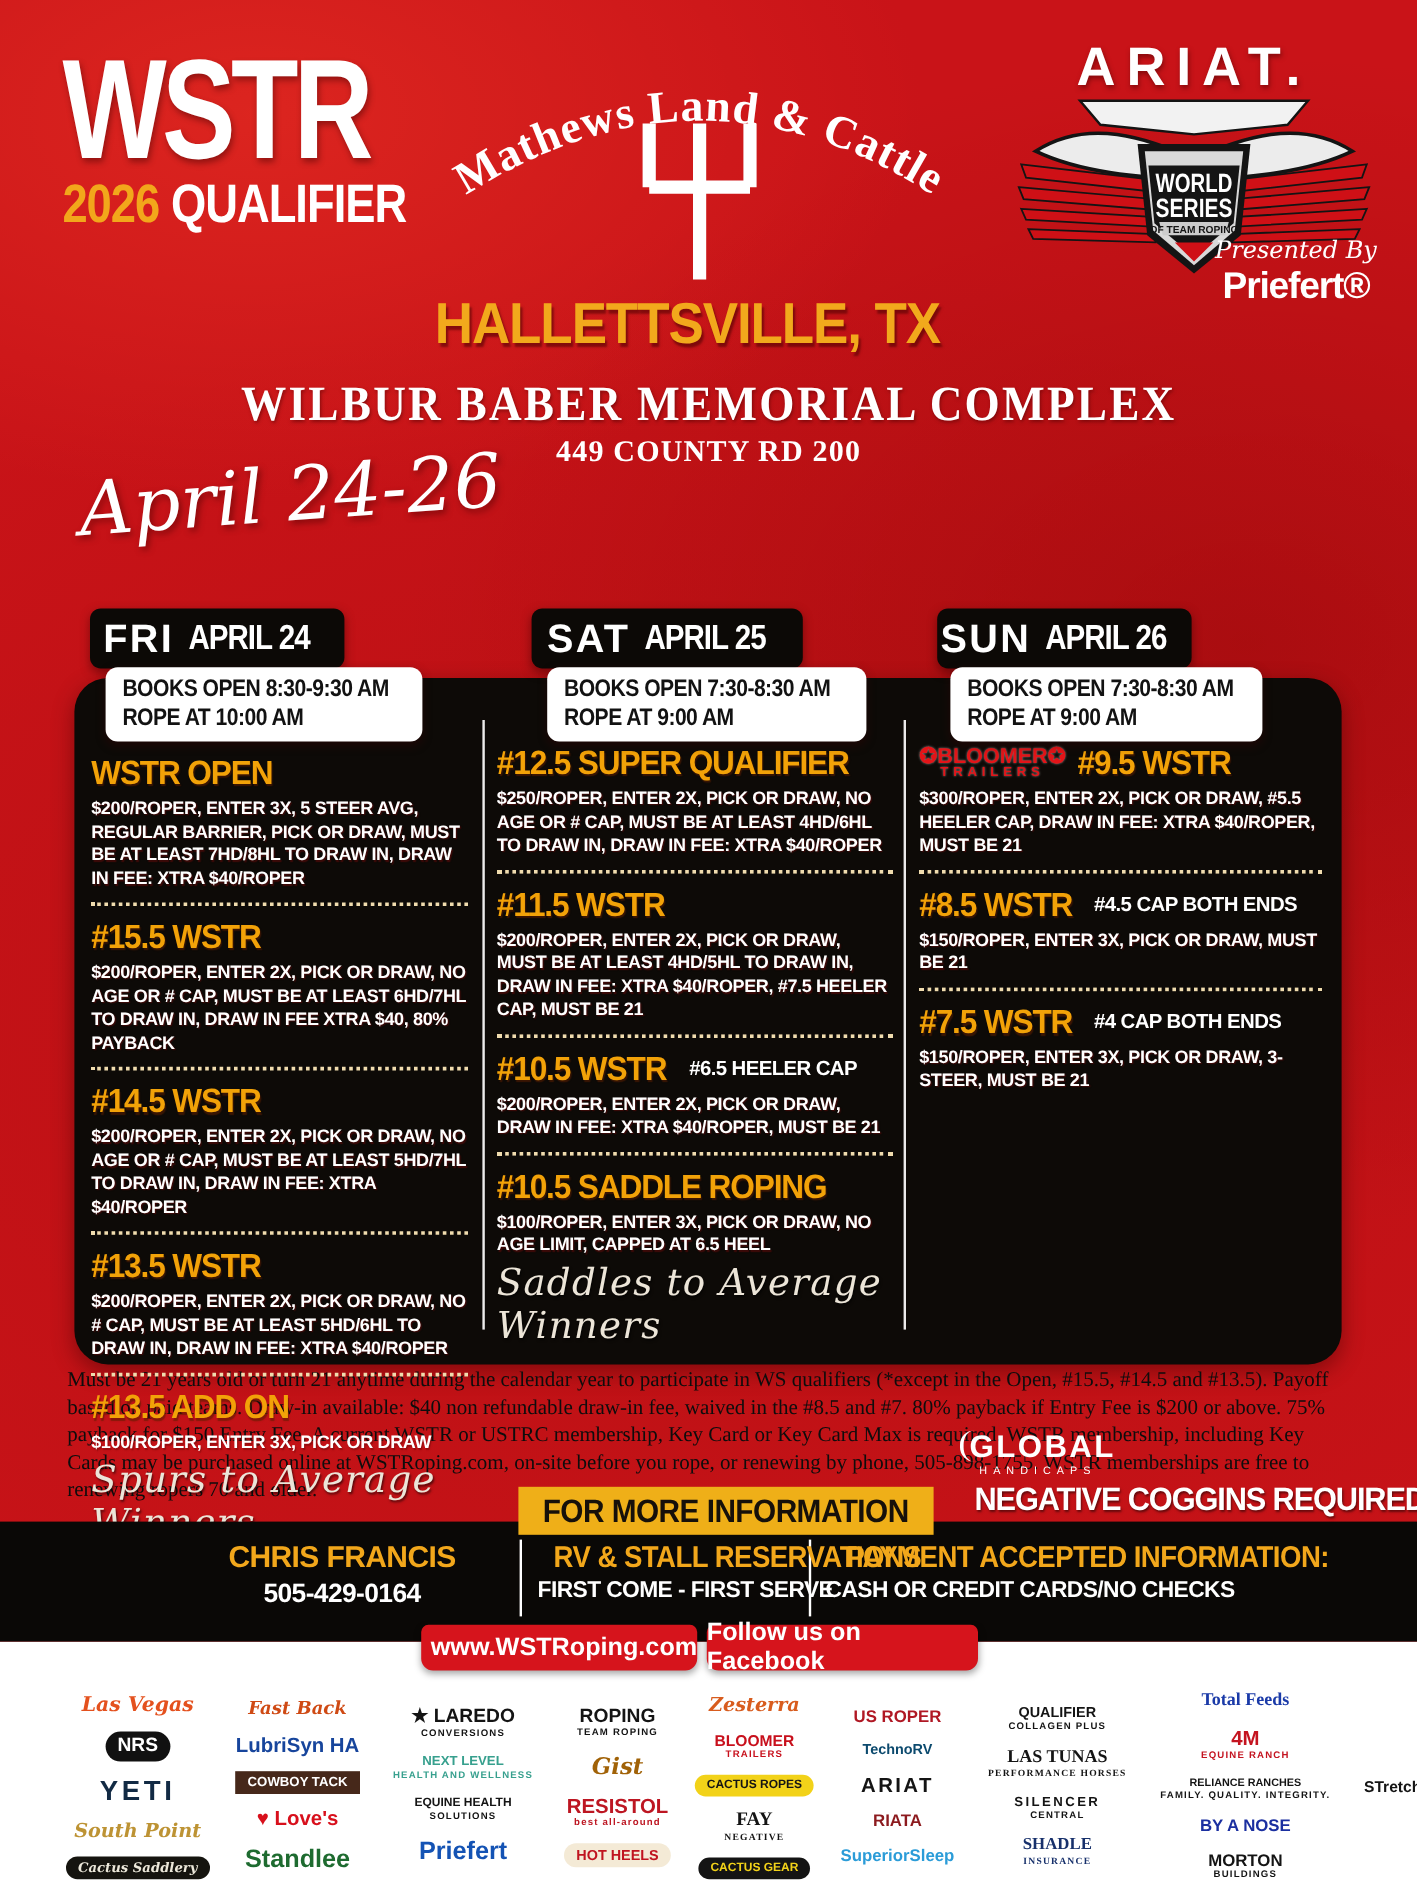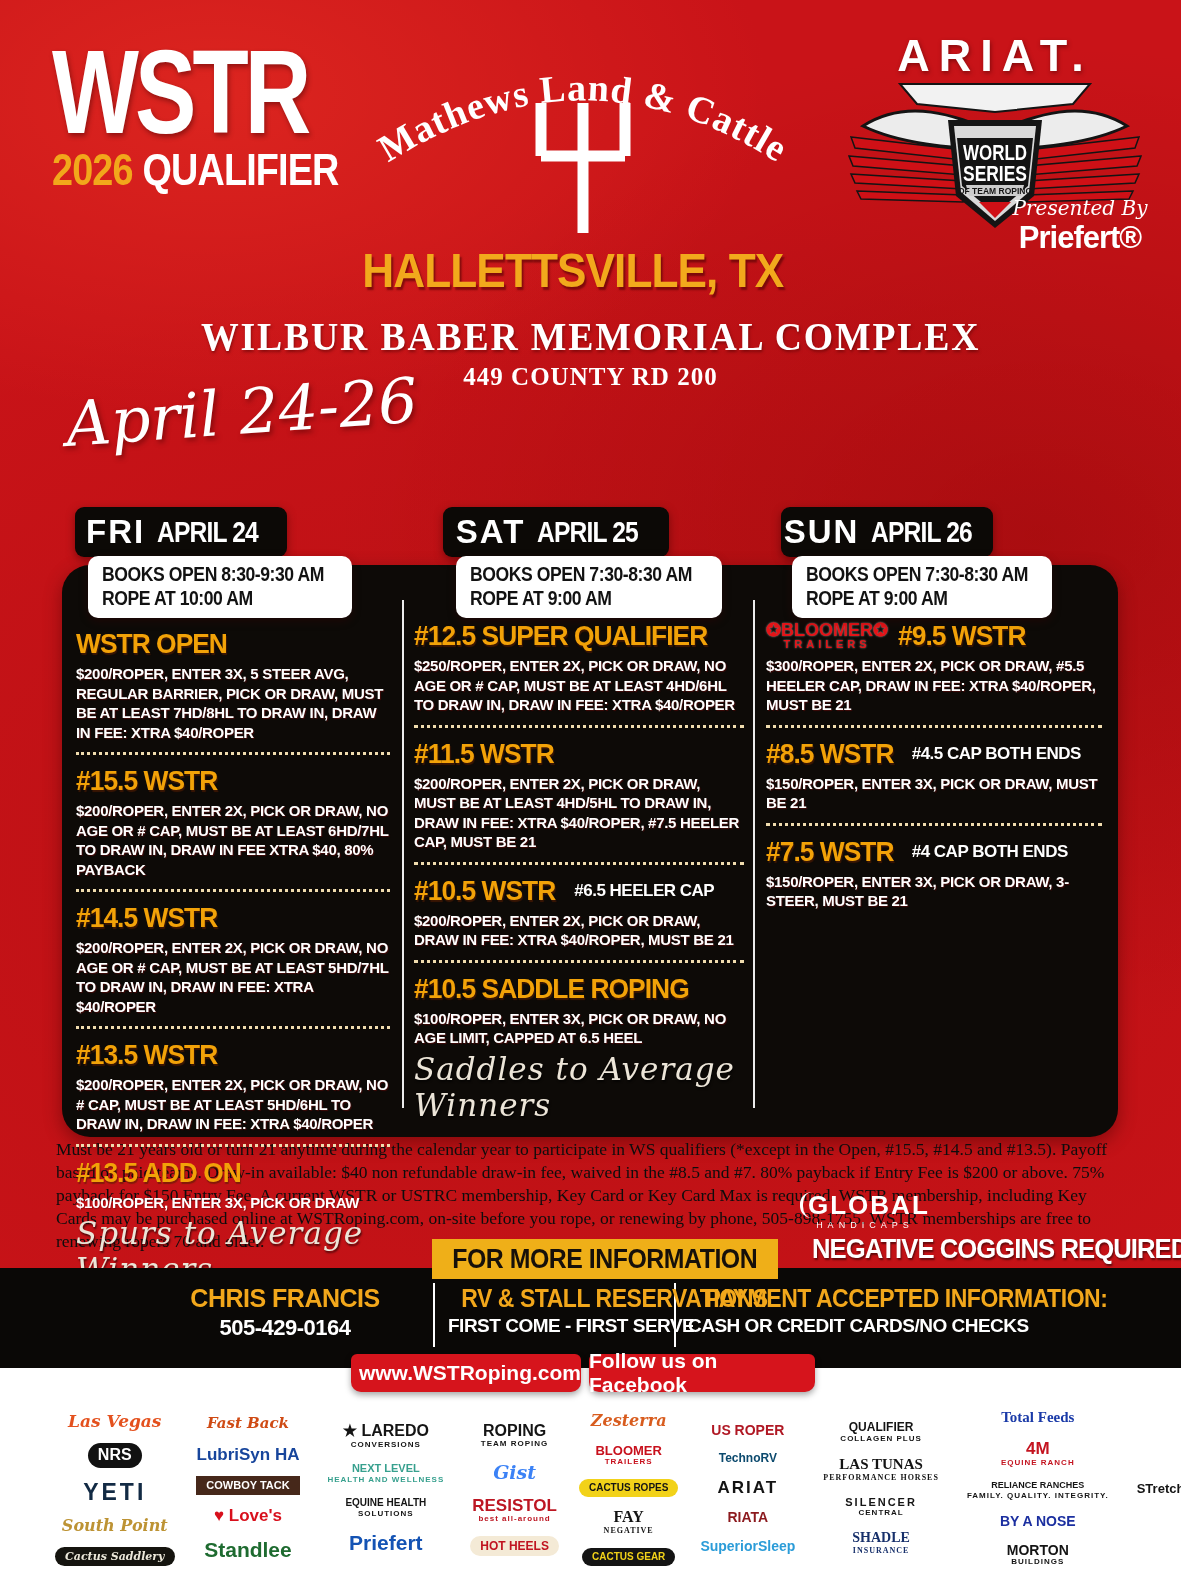--- a/index.html
+++ b/index.html
@@ -359,21 +359,21 @@
         <span>EQUINE HEALTH</span>
         <span class="sub">SOLUTIONS</span>
       </span>
       <span class="sponsor" style="color: rgb(20, 83, 180); font-size: 21px;">
         <span>Priefert</span>
       </span>
       <span class="sponsor" style="color: rgb(20, 20, 20); font-size: 16px;">
         <span>ROPING</span>
         <span class="sub">TEAM ROPING</span>
       </span>
-      <span class="sponsor script" style="color: #3b82f6; font-size: 19px;">
+      <span class="sponsor script" style="color: #a16207; font-size: 19px;">
         <span>Gist</span>
       </span>
       <span class="sponsor" style="color: rgb(189, 22, 34); font-size: 17px;">
         <span>RESISTOL</span>
         <span class="sub">best all-around</span>
       </span>
       <span class="sponsor boxed" style="color: rgb(192, 20, 32); font-size: 12px; background: rgb(244, 234, 214); border-radius: 14px;">
         <span>HOT HEELS</span>
       </span>
       <span class="sponsor script" style="color: rgb(216, 92, 30); font-size: 16px;">

